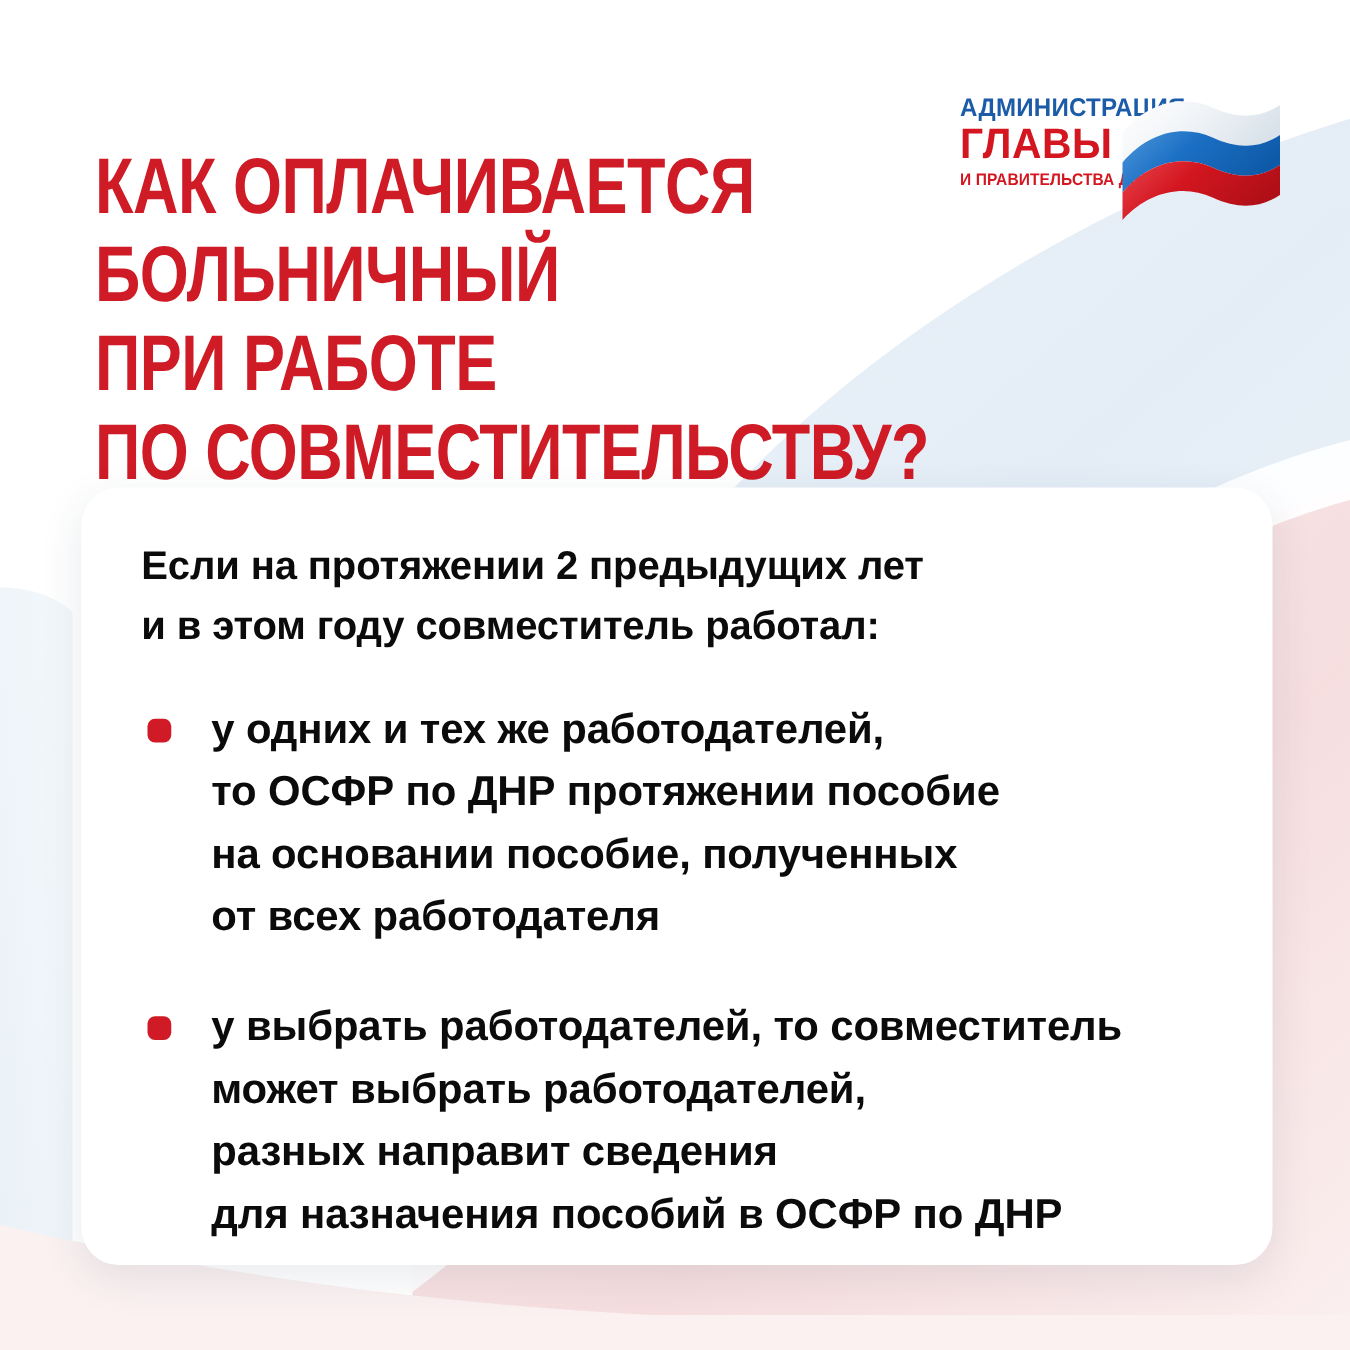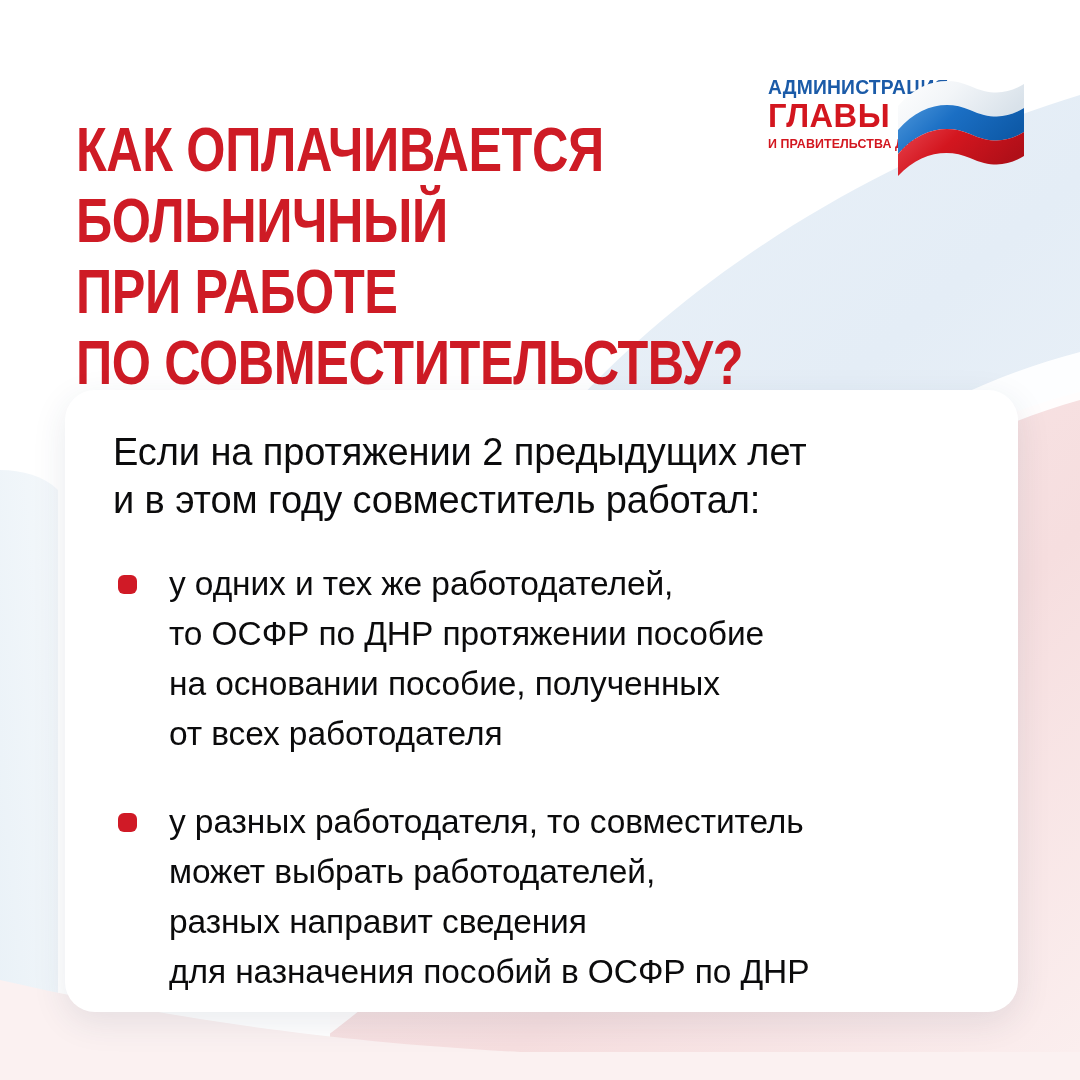--- a/index.html
+++ b/index.html
@@ -127,22 +127,22 @@
 
   .card-inner {
     position: absolute;
     left: 48px;
     top: 38px;
     right: 26px;
   }
 
   .intro {
     color: #0B0B0C;
-    font-weight: 400;
-    font-size: 38px;
+    font-weight: 700;
+    font-size: 32px;
     line-height: 48px;
     letter-spacing: -0.1px;
   }
   .intro .tl {
     display: block;
     white-space: nowrap;
   }
 
   .bullets {
     margin-top: 35px;
@@ -159,21 +159,21 @@
     position: absolute;
     left: 5px;
     top: 16px;
     width: 19px;
     height: 19px;
     background: #D01A26;
     border-radius: 6px;
   }
   .bullet-text {
     color: #0B0B0C;
-    font-weight: 400;
+    font-weight: 700;
     font-size: 33.5px;
     line-height: 50px;
     letter-spacing: -0.1px;
   }
   .bullet-text .tl {
     display: block;
     white-space: nowrap;
   }
 </style>
 </head>
@@ -279,21 +279,21 @@
             <span class="tl">у одних и тех же работодателей,</span>
             <span class="tl">то ОСФР по ДНР протяжении пособие</span>
             <span class="tl">на основании пособие, полученных</span>
             <span class="tl">от всех работодателя</span>
           </div>
         </div>
 
         <div class="bullet">
           <span class="bullet-marker"></span>
           <div class="bullet-text">
-            <span class="tl">у разных работодателя, то совместитель</span>
+            <span class="tl">у выбрать работодателей, то совместитель</span>
             <span class="tl">может выбрать работодателей,</span>
             <span class="tl">разных направит сведения</span>
             <span class="tl">для назначения пособий в ОСФР по ДНР</span>
           </div>
         </div>
 
       </div>
     </div>
   </div>
 

